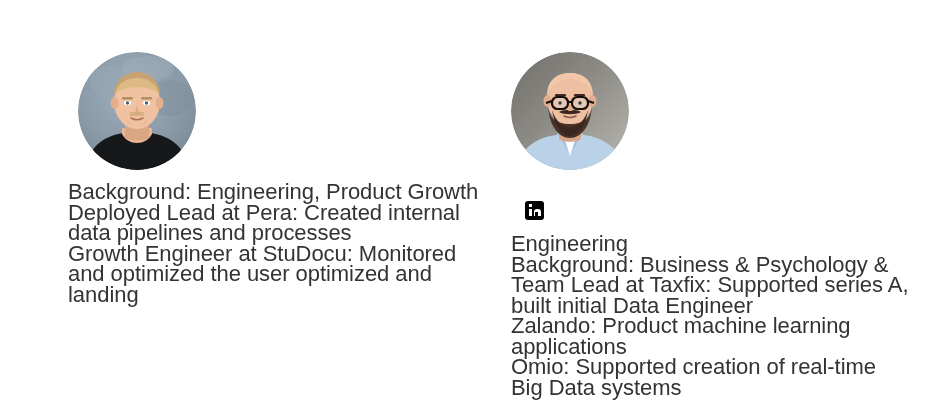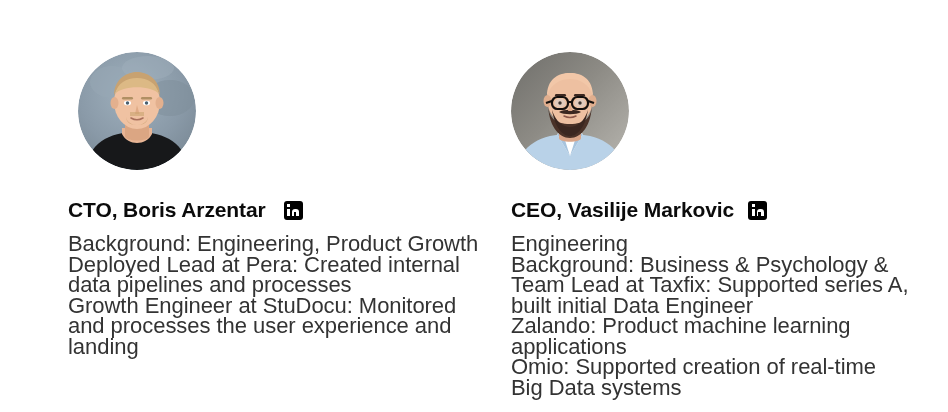--- a/index.html
+++ b/index.html
@@ -158,36 +158,27 @@
           <path d="M59 53 L57 62 L61.5 62 Z" fill="#e0ab86"></path>
 
           <path d="M48 64 C48 76 70 76 70 64 C70 70 66 73 59 73 C52 73 48 70 48 64 Z" fill="#c29a66"></path>
           <path d="M52 60 L66 60 L66 64 L52 64 Z" fill="#c9a370" opacity="0.6"></path>
 
           <path d="M53 66 Q59 69.5 65 66" stroke="#a9705c" stroke-width="1.6" fill="none" stroke-linecap="round"></path>
         </g>
       </svg>
     </div>
 
-    <div class="name-row">
-      <span class="name-text">CTO, Boris Arzentar</span>
-      <span class="li-badge">
-        <span class="li-dot"></span>
-        <span class="li-stem"></span>
-        <span class="li-arch"></span>
-        <span class="li-notch"></span>
-      </span>
-    </div>
 
     <div class="bio">
       <div class="line">Background: Engineering, Product Growth</div>
       <div class="line">Deployed Lead at Pera: Created internal</div>
       <div class="line">data pipelines and processes</div>
       <div class="line">Growth Engineer at StuDocu: Monitored</div>
-      <div class="line">and processes the user experience and</div>
+      <div class="line">and optimized the user optimized and</div>
       <div class="line">landing</div>
     </div>
   </div>
 
   <div class="profile profile-right">
 
     <div class="avatar">
       <svg viewBox="0 0 118 118" xmlns="http://www.w3.org/2000/svg">
         <defs>
           <linearGradient id="bgB" x1="0" y1="0" x2="1" y2="1">
@@ -236,21 +227,20 @@
           <ellipse cx="69" cy="51" rx="5.5" ry="4.4" fill="#cfd8dd" opacity="0.45"></ellipse>
           <circle cx="49" cy="51" r="1.7" fill="#3c3530"></circle>
           <circle cx="69" cy="51" r="1.7" fill="#3c3530"></circle>
 
           <path d="M59 51 L57 59 L61.5 59 Z" fill="#dfa886"></path>
         </g>
       </svg>
     </div>
 
     <div class="name-row">
-      <span class="name-text">CEO, Vasilije Markovic</span>
       <span class="li-badge">
         <span class="li-dot"></span>
         <span class="li-stem"></span>
         <span class="li-arch"></span>
         <span class="li-notch"></span>
       </span>
     </div>
 
     <div class="bio">
       <div class="line">Engineering</div>

